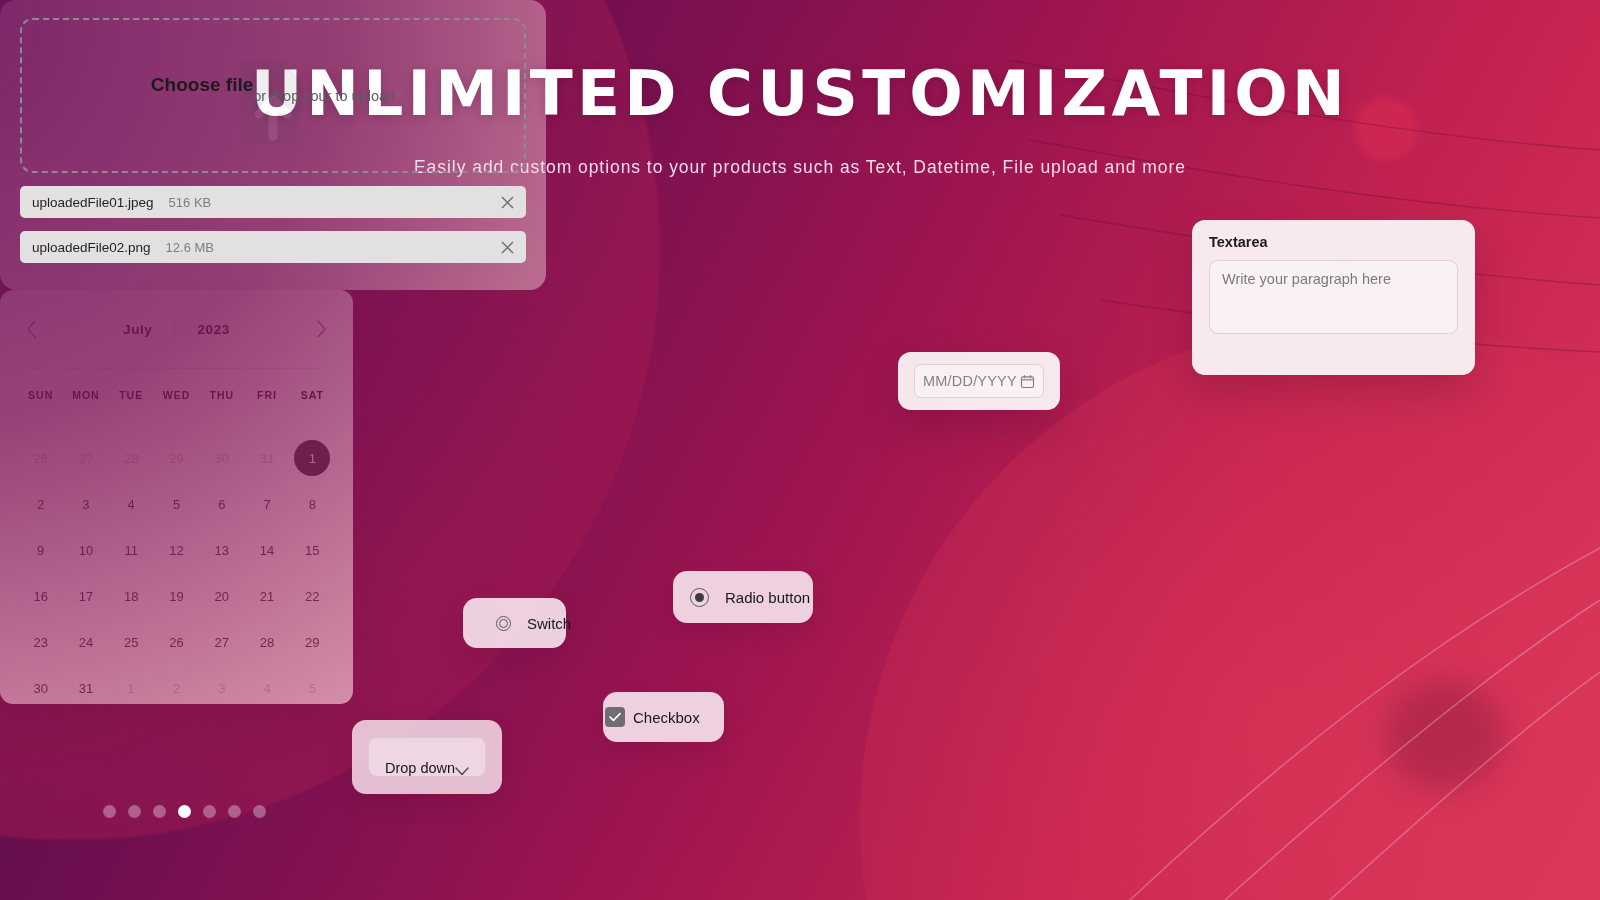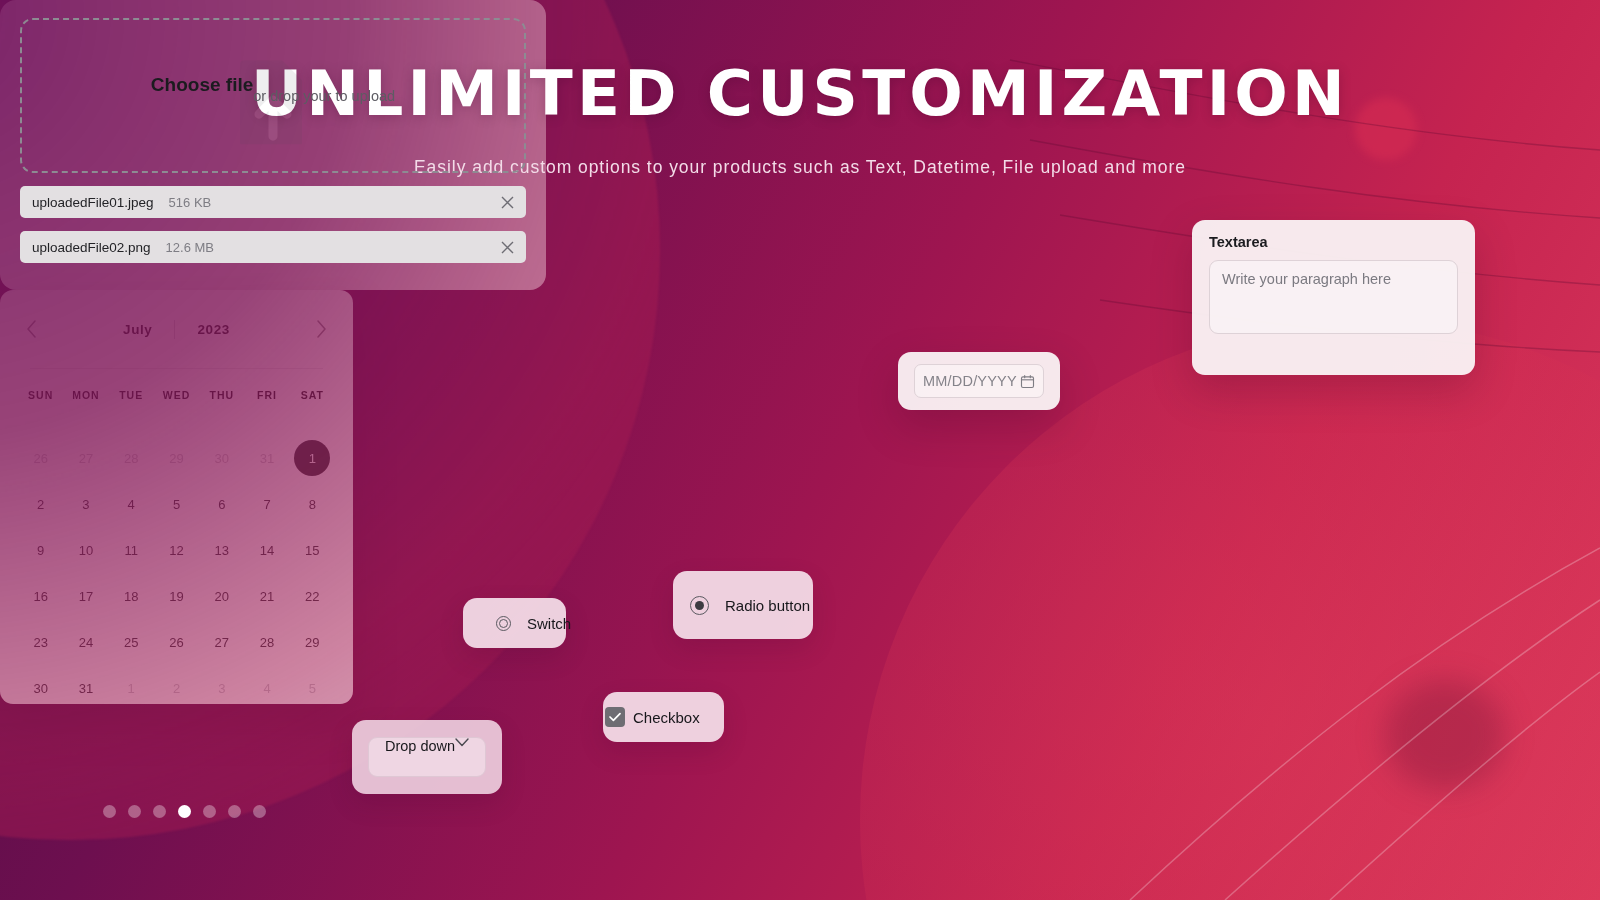--- a/index.html
+++ b/index.html
@@ -328,32 +328,32 @@
     background: rgba(244,223,233,0.93);
     border-radius: 14px;
     display: flex;
     align-items: center;
     box-shadow: 0 10px 26px rgba(60,5,40,0.14);
   }
 
   .pill .lbl { font-size: 15px; color: #17171b; }
 
   #switch-pill  { left: 463px; top: 598px; width: 103px; height: 50px; padding-left: 33px; gap: 16px; }
-  #radio-pill   { left: 673px; top: 571px; width: 140px; height: 68px; padding-left: 17px; gap: 16px; }
+  #radio-pill   { left: 673px; top: 571px; width: 140px; height: 52px; padding-left: 17px; gap: 16px; }
   #checkbox-pill{ left: 603px; top: 692px; width: 121px; height: 50px; padding-left: 2px; gap: 8px; }
   #dropdown-pill{ left: 352px; top: 720px; width: 150px; height: 74px; justify-content: center;
                   background: rgba(238,209,224,0.9); }
 
   .dd-inner {
     width: 118px;
     height: 40px;
     border: 1px solid #dfc7d4;
     border-radius: 9px;
     display: flex;
-    align-items: flex-start;
+    align-items: flex-end;
     justify-content: center;
     background: rgba(247,234,241,0.55);
   }
   .dd-inner .lbl { font-size: 14.5px; }
 
   
   .switch-glyph {
     width: 26px;
     height: 15px;
     border: 1.6px solid #5b5a61;

